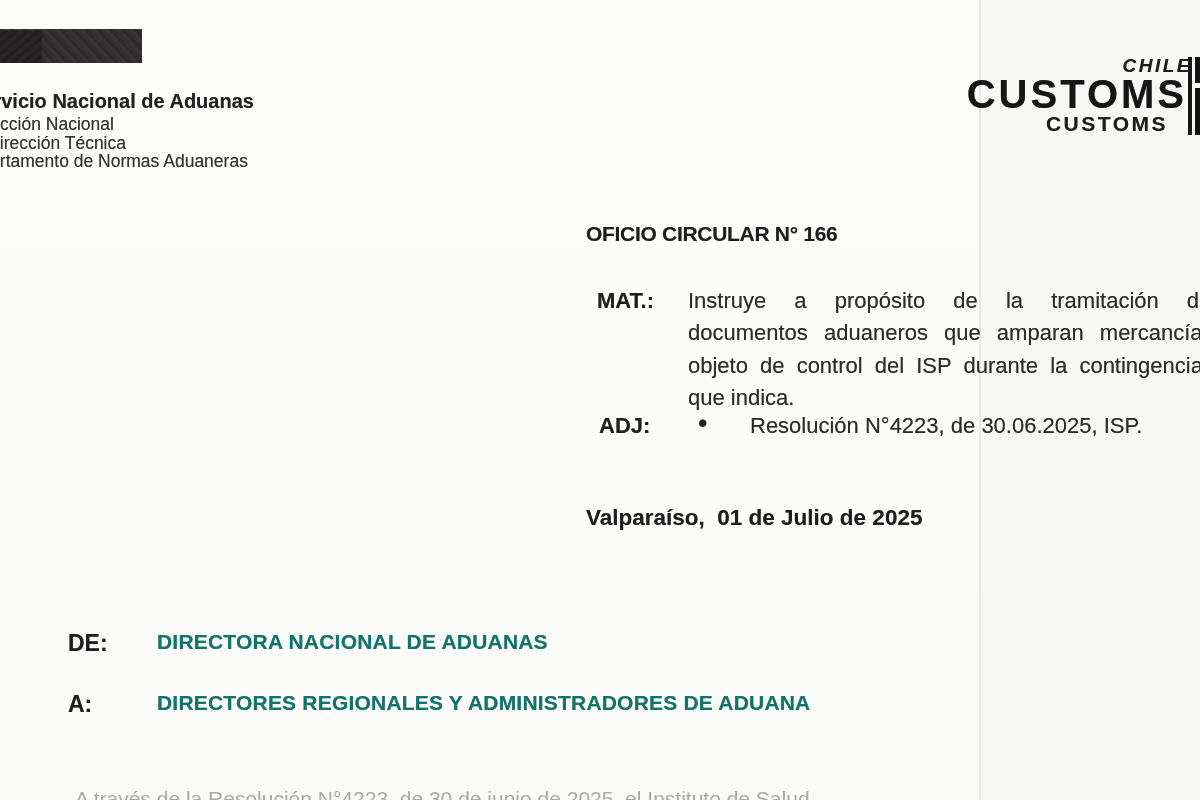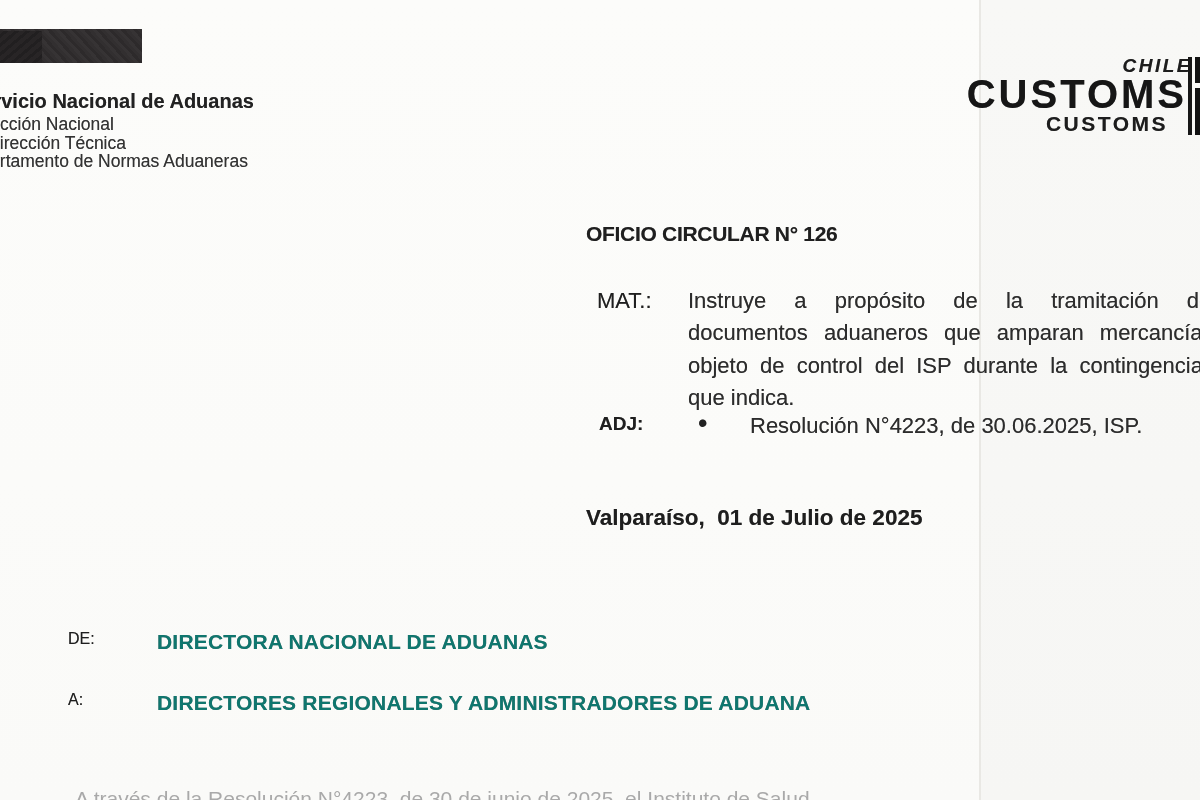--- a/index.html
+++ b/index.html
@@ -33,31 +33,31 @@
   .logo-chile{right:8px;top:56px;font-size:19px;font-weight:700;letter-spacing:2.5px;color:#1d1d1d;line-height:1;font-style:italic;}
   .logo-aduanas{right:13px;top:74px;font-size:40px;font-weight:700;letter-spacing:3px;color:#161616;line-height:1;}
   .logo-customs{right:32px;top:113px;font-size:21px;font-weight:700;letter-spacing:2.5px;color:#1d1d1d;line-height:1;}
   .logo-divider{left:1188px;top:57px;width:4px;height:78px;background:#171717;}
   .logo-emblem{left:1195px;top:57px;width:10px;height:78px;}
   .emblem-seg-top{position:absolute;left:0;top:0;width:100%;height:26px;background:#121212;}
   .emblem-seg-bottom{position:absolute;left:0;top:31px;width:100%;height:47px;background:#121212;}
 
   
   .title{left:586px;top:222px;font-size:21px;font-weight:700;letter-spacing:-0.3px;color:#1f1f1f;}
-  .mat-label{left:597px;top:288px;font-size:22px;font-weight:400;color:#1f1f1f;}
+  .mat-label{left:597px;top:288px;font-size:22px;font-weight:700;color:#1f1f1f;}
   .mat-line{left:688px;font-size:22px;color:#2c2c2c;}
   .mat-1{top:288px;word-spacing:22px;}
   .mat-2{top:320px;word-spacing:10px;}
   .mat-3{top:352.5px;word-spacing:6px;}
   .mat-4{top:385px;}
-  .adj-label{left:599px;top:413px;font-size:19px;font-weight:700;color:#1f1f1f;}
+  .adj-label{left:599px;top:413px;font-size:22px;font-weight:700;color:#1f1f1f;}
   .adj-bullet{left:698px;top:408px;font-size:27px;color:#222;}
   .adj-text{left:744px;top:413px;font-size:22px;color:#2c2c2c;margin-left:6px;}
   .dateline{left:586px;top:505px;font-size:22.5px;font-weight:700;color:#1e1e1e;white-space:pre;text-align:center;}
-  .addr-label{left:68px;font-size:16px;font-weight:400;color:#1e1e1e;}
+  .addr-label{left:68px;font-size:23px;font-weight:700;color:#1e1e1e;}
   .addr-value{left:157px;font-size:21px;font-weight:700;letter-spacing:0.2px;color:#0f766e;}
   .row-de{top:630px;}
   .row-a{top:691px;}
   .body-partial{left:75px;top:787px;font-size:21px;color:#a9a9a9;text-shadow:none;}
 </style>
 </head>
 <body>
 
 <div class="abs fold-line"></div>
 <div class="abs fold-shade"></div>
@@ -73,21 +73,21 @@
 
 <div class="abs scan logo-chile">CHILE</div>
 <div class="abs scan logo-aduanas">CUSTOMS</div>
 <div class="abs scan logo-customs">CUSTOMS</div>
 <div class="abs logo-divider"></div>
 <div class="abs logo-emblem">
   <div class="emblem-seg-top"></div>
   <div class="emblem-seg-bottom"></div>
 </div>
 
-<div class="abs scan title">OFICIO CIRCULAR N° 126</div>
+<div class="abs scan title">OFICIO CIRCULAR N° 166</div>
 
 <div class="abs scan mat-label">MAT.:</div>
 <div class="abs scan mat-line mat-1">Instruye a propósito de la tramitación de</div>
 <div class="abs scan mat-line mat-2">documentos aduaneros que amparan mercancías</div>
 <div class="abs scan mat-line mat-3">objeto de control del ISP durante la contingencia</div>
 <div class="abs scan mat-line mat-4">que indica.</div>
 
 <div class="abs scan adj-label">ADJ:</div>
 <div class="abs scan adj-bullet">•</div>
 <div class="abs scan adj-text">Resolución N°4223, de 30.06.2025, ISP.</div>

